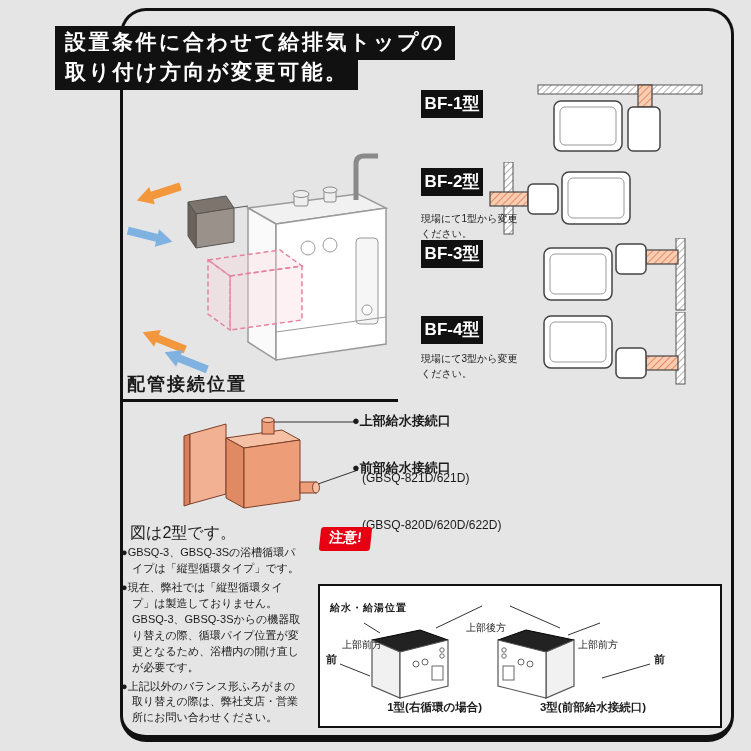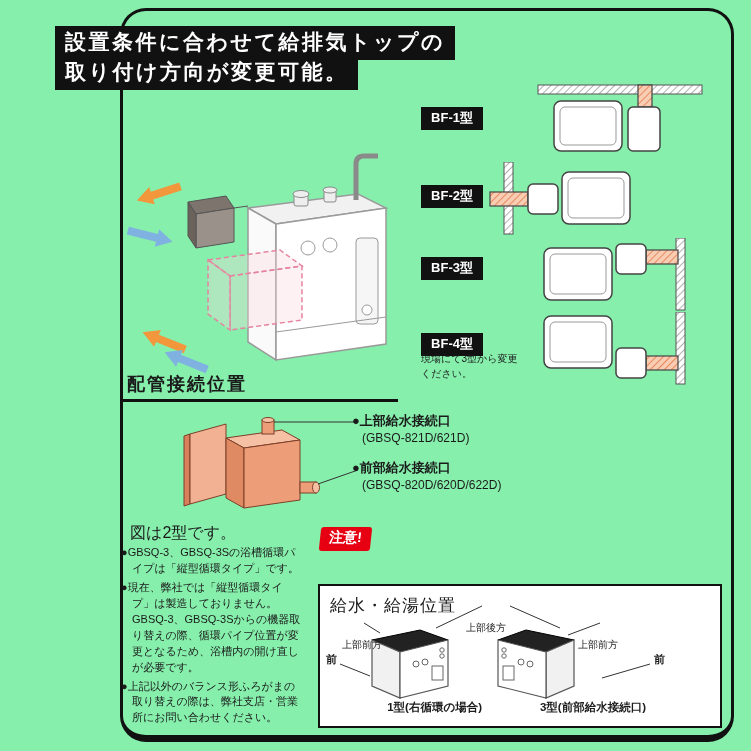--- a/index.html
+++ b/index.html
@@ -1,40 +1,40 @@
 <!DOCTYPE html>
 <html><head>
 <meta charset="utf-8">
 <style>
   html,body{margin:0;padding:0;background:#fff;}
   body{font-family:"Liberation Sans","DejaVu Sans",sans-serif;color:#1a1a1a;}
-  #page{position:relative;width:751px;height:751px;background:#86efac;overflow:hidden;}
+  #page{position:relative;width:751px;height:751px;background:#e5e5e5;overflow:hidden;}
   .abs{position:absolute;}
   .card{position:absolute;left:120px;top:8px;width:608px;height:724px;border:3px solid #111;
         border-bottom-width:7px;border-radius:26px;background:transparent;}
   .hdr{position:absolute;left:55px;background:#111;color:#fff;font-weight:bold;font-size:21px;
        letter-spacing:2.5px;padding:2px 10px 4px;white-space:nowrap;z-index:5;}
   .intro{position:absolute;left:128px;top:88px;width:294px;font-size:12.6px;line-height:1.5;
          white-space:pre-line;z-index:4;}
   .bf-badge{position:absolute;left:421px;width:62px;background:#111;color:#fff;font-weight:bold;
-            font-size:13px;text-align:center;padding:2px 0 3px;z-index:4;margin-top:17px;}
+            font-size:17px;text-align:center;padding:2px 0 3px;z-index:4;}
   .bf-note{position:absolute;left:421px;width:106px;font-size:10px;line-height:1.45;z-index:4;}
   .sec-title{position:absolute;left:127px;top:372px;font-size:18px;font-weight:bold;letter-spacing:2px;}
   .sec-underline{position:absolute;left:122px;top:399px;width:276px;height:3px;background:#111;}
   .conn-label{position:absolute;font-size:13px;font-weight:bold;white-space:nowrap;}
-  .conn-models{position:absolute;font-size:12px;white-space:nowrap;}
+  .conn-models{position:absolute;font-size:12px;white-space:nowrap;margin-top:40px;}
   .fig-note{position:absolute;left:130px;top:523px;font-size:16px;}
   .side-notes{position:absolute;left:124px;top:545px;width:178px;font-size:11px;line-height:1.45;}
   .side-note{margin-bottom:3px;padding-left:8px;text-indent:-11px;}
   .caution-badge{position:absolute;left:320px;top:527px;background:#e60012;color:#fff;font-weight:bold;
                  font-size:14px;padding:2px 9px 4px;border-radius:3px;transform:skewX(-6deg);}
   .caution-text{position:absolute;left:386px;top:525px;width:336px;color:#e60012;font-size:13px;
                 font-weight:bold;line-height:1.3;}
   .posbox{position:absolute;left:318px;top:584px;width:400px;height:140px;border:2px solid #111;background:#fff;}
-  .posbox .ttl{position:absolute;left:10px;top:8px;font-size:17px;font-weight:normal;letter-spacing:1px;}
+  .posbox .ttl{position:absolute;left:10px;top:15px;font-size:10px;font-weight:bold;letter-spacing:1px;}
   .posbox .lbl{position:absolute;font-size:10px;white-space:nowrap;margin-top:28px;}
   .posbox .mae{position:absolute;font-size:11px;font-weight:bold;}
   .posbox .cap{position:absolute;top:114px;font-size:11.5px;font-weight:bold;text-align:right;white-space:nowrap;}
 </style>
 </head>
 <body>
 
 <div id="page">
 
   <div class="card"></div>
@@ -79,20 +79,21 @@
       <polygon points="46,9 30,0 30,5 0,5 0,13 30,13 30,18" fill="#7fb2e0" transform="translate(12,76) rotate(14)"></polygon>
       <polygon points="0,9 16,0 16,5 46,5 46,13 16,13 16,18" fill="#f2973b" transform="translate(28,178) rotate(22)"></polygon>
       <polygon points="0,9 16,0 16,5 46,5 46,13 16,13 16,18" fill="#7fb2e0" transform="translate(50,198) rotate(22)"></polygon>
     </g>
   </svg>
 
   <div class="bf-badge" style="top:90px">BF-1型</div>
   <div class="bf-badge" style="top:168px">BF-2型</div>
   <div class="bf-badge" style="top:240px">BF-3型</div>
   <div class="bf-badge" style="top:316px">BF-4型</div>
+  <div class="bf-note" style="top:212px">現場にて1型から変更ください。</div>
   <div class="bf-note" style="top:352px">現場にて3型から変更ください。</div>
 
   <svg class="abs" style="left:488px;top:84px" width="215" height="74" viewBox="0 0 215 74">
     <defs>
       <pattern id="wall1" width="5" height="5" patternUnits="userSpaceOnUse" patternTransform="rotate(45)">
         <rect width="5" height="5" fill="#fff"></rect>
           <line x1="0" y1="0" x2="0" y2="5" stroke="#b0b0b0" stroke-width="2"></line>
       </pattern>
       <pattern id="pipe1" width="5" height="5" patternUnits="userSpaceOnUse" patternTransform="rotate(45)">
         <rect width="5" height="5" fill="#f8cdb4"></rect>

